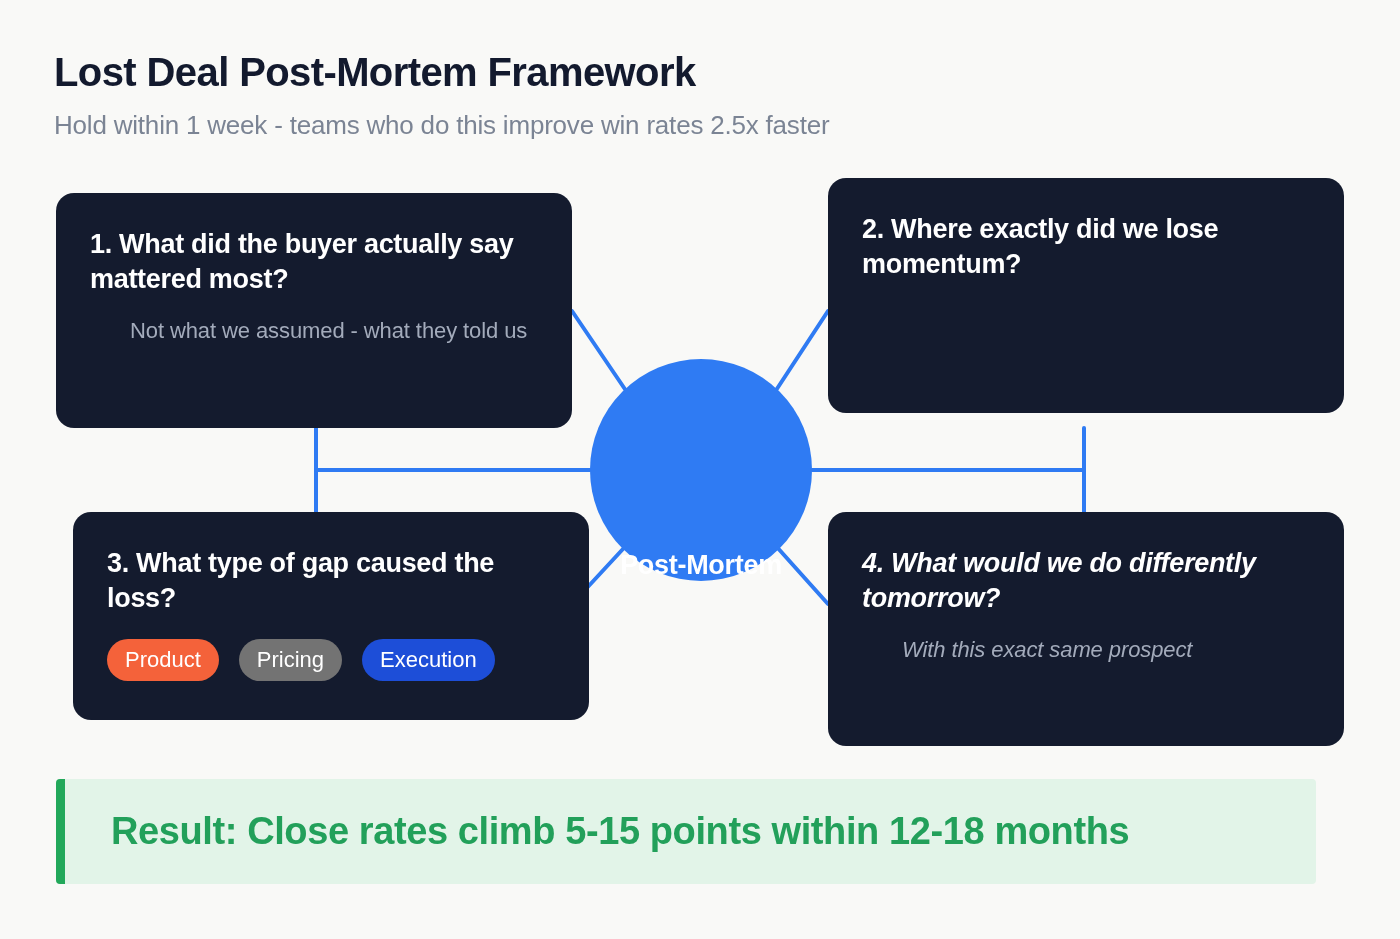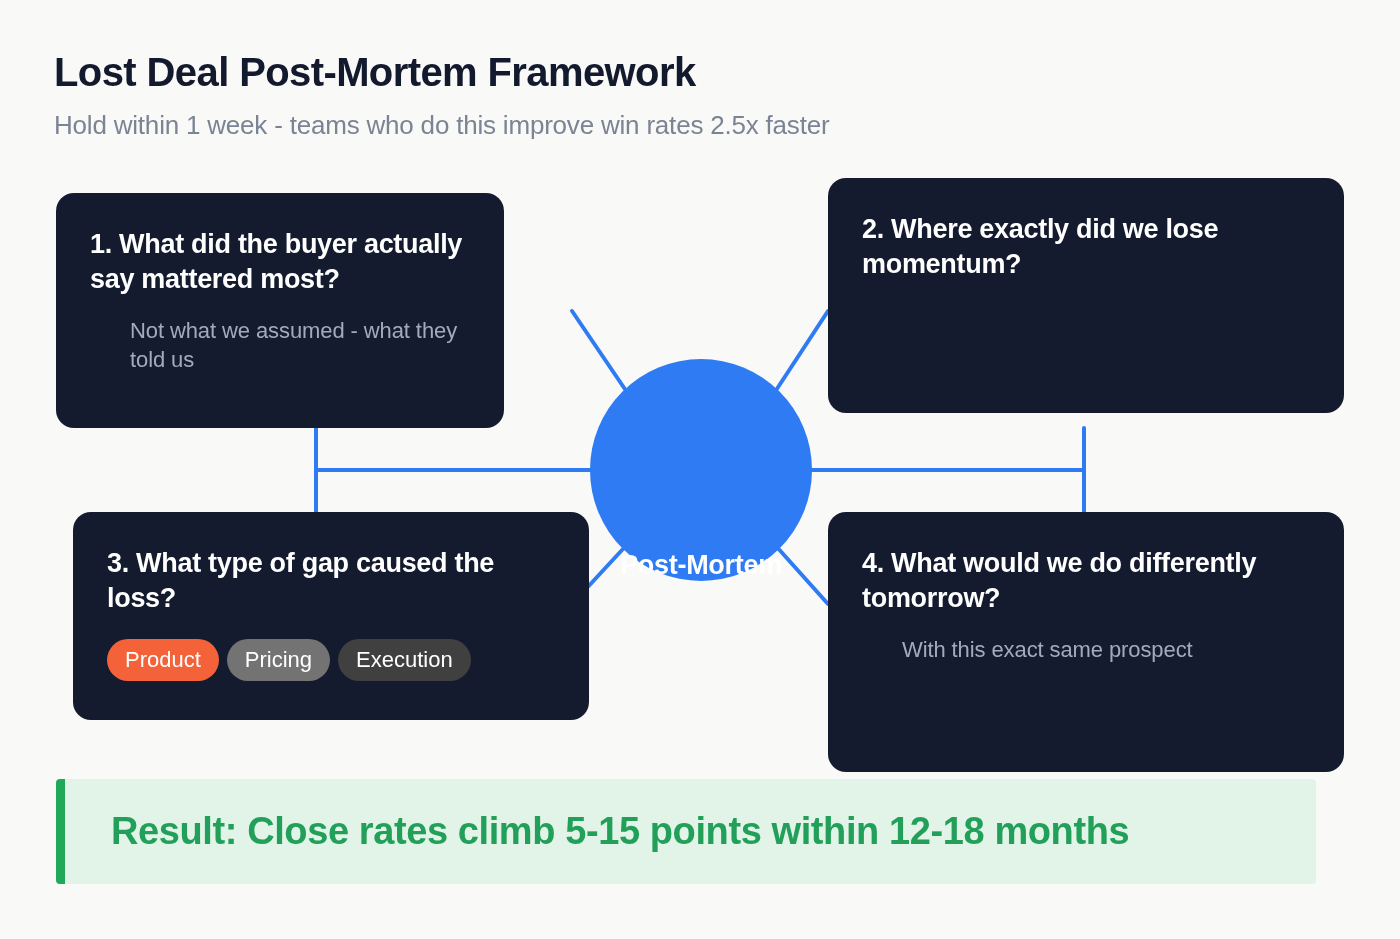--- a/index.html
+++ b/index.html
@@ -49,24 +49,24 @@
     pointer-events: none;
   }
 
   
   .card {
     position: absolute;
     background: #141b2e;
     border-radius: 18px;
     padding: 34px 34px 30px 34px;
   }
-  .card-1 { left: 56px;  top: 193px; width: 448px; height: 235px; }
+  .card-1 { left: 56px;  top: 193px; width: 516px; height: 235px; }
   .card-2 { left: 828px; top: 178px; width: 516px; height: 235px; }
   .card-3 { left: 73px;  top: 512px; width: 516px; height: 208px; }
-  .card-4 { left: 828px; top: 512px; width: 516px; height: 260px; }
+  .card-4 { left: 828px; top: 512px; width: 516px; height: 234px; font-style: italic; }
 
   .card-title {
     font-size: 27px;
     font-weight: bold;
     color: #ffffff;
     line-height: 1.28;
     letter-spacing: -0.3px;
   }
   .card-desc {
     margin-top: 20px;
@@ -75,21 +75,21 @@
     color: #a3abbb;
     line-height: 1.32;
     letter-spacing: -0.1px;
     margin-left: 40px;
   }
 
   
   .pill-row {
     margin-top: 24px;
     display: flex;
-    gap: 8px;
+    gap: 20px;
   }
   .pill {
     border-radius: 999px;
     padding: 8px 18px 9px 18px;
     font-size: 22px;
     color: #ffffff;
     line-height: 1.15;
     white-space: nowrap;
   }
 
@@ -180,21 +180,21 @@
 
   <div class="card card-2">
     <div class="card-title">2. Where exactly did we lose momentum?</div>
   </div>
 
   <div class="card card-3">
     <div class="card-title">3. What type of gap caused the loss?</div>
     <div class="pill-row">
       <span class="pill" style="background-color: rgb(244, 98, 58);">Product</span>
       <span class="pill" style="background-color: #737373;">Pricing</span>
-      <span class="pill" style="background-color: #404040;">Execution</span>
+      <span class="pill" style="background-color: #1d4ed8;">Execution</span>
     </div>
   </div>
 
   <div class="card card-4">
     <div class="card-title">4. What would we do differently tomorrow?</div>
     <div class="card-desc">With this exact same prospect</div>
   </div>
 
   <div class="hub">
     <span class="hub-label">Post-Mortem</span>

